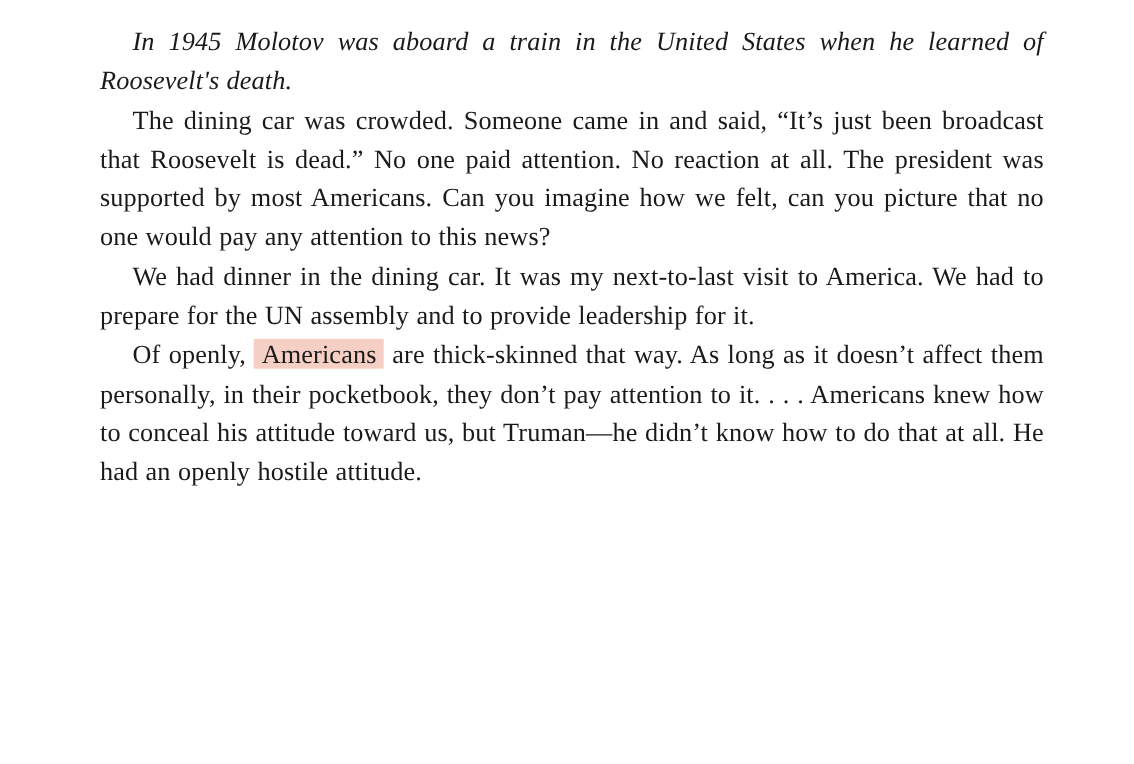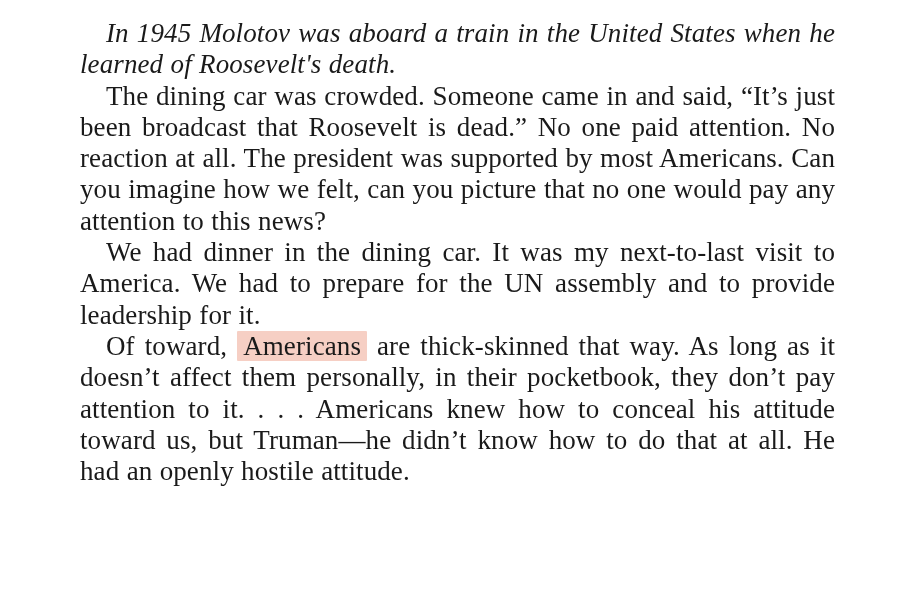--- a/index.html
+++ b/index.html
@@ -21,21 +21,21 @@
     box-sizing: border-box;
     padding: 18px 72px 0 80px;
   }
   .text-block {
     width: 755px;
     margin: 0 auto;
   }
   p {
     margin: 0;
     text-align: justify;
-    font-size: 27px;
+    font-size: 21px;
     line-height: 31.3px;
     letter-spacing: 0.1px;
     word-spacing: 0.5px;
   }
   p.epigraph {
     font-style: italic;
     text-indent: 26px;
   }
   p.body-para {
     text-indent: 26px;
@@ -59,17 +59,17 @@
     <p class="body-para">
       <span>The dining car was crowded. Someone came in and said, “It’s just been broadcast that Roosevelt is dead.” No one paid attention. No reaction at all. The president was supported by most Americans. Can you imagine how we felt, can you picture that no one would pay any attention to this news?</span>
     </p>
 
     <p class="body-para">
       <span>We had dinner in the dining car. It was my next-to-last visit to America. We had to prepare for the UN assembly and to provide leadership for it.</span>
     </p>
 
 
     <p class="body-para">
-      <span>Of toward, </span><span class="highlight">Americans</span><span> are thick-skinned that way. As long as it doesn’t affect them personally, in their pocketbook, they don’t pay attention to it. . . . Americans knew how to conceal his attitude toward us, but Truman—he didn’t know how to do that at all. He had an openly hostile attitude.</span>
+      <span>Of openly, </span><span class="highlight">Americans</span><span> are thick-skinned that way. As long as it doesn’t affect them personally, in their pocketbook, they don’t pay attention to it. . . . Americans knew how to conceal his attitude toward us, but Truman—he didn’t know how to do that at all. He had an openly hostile attitude.</span>
     </p>
 
   </div>
 </div>
 
 </body></html>

